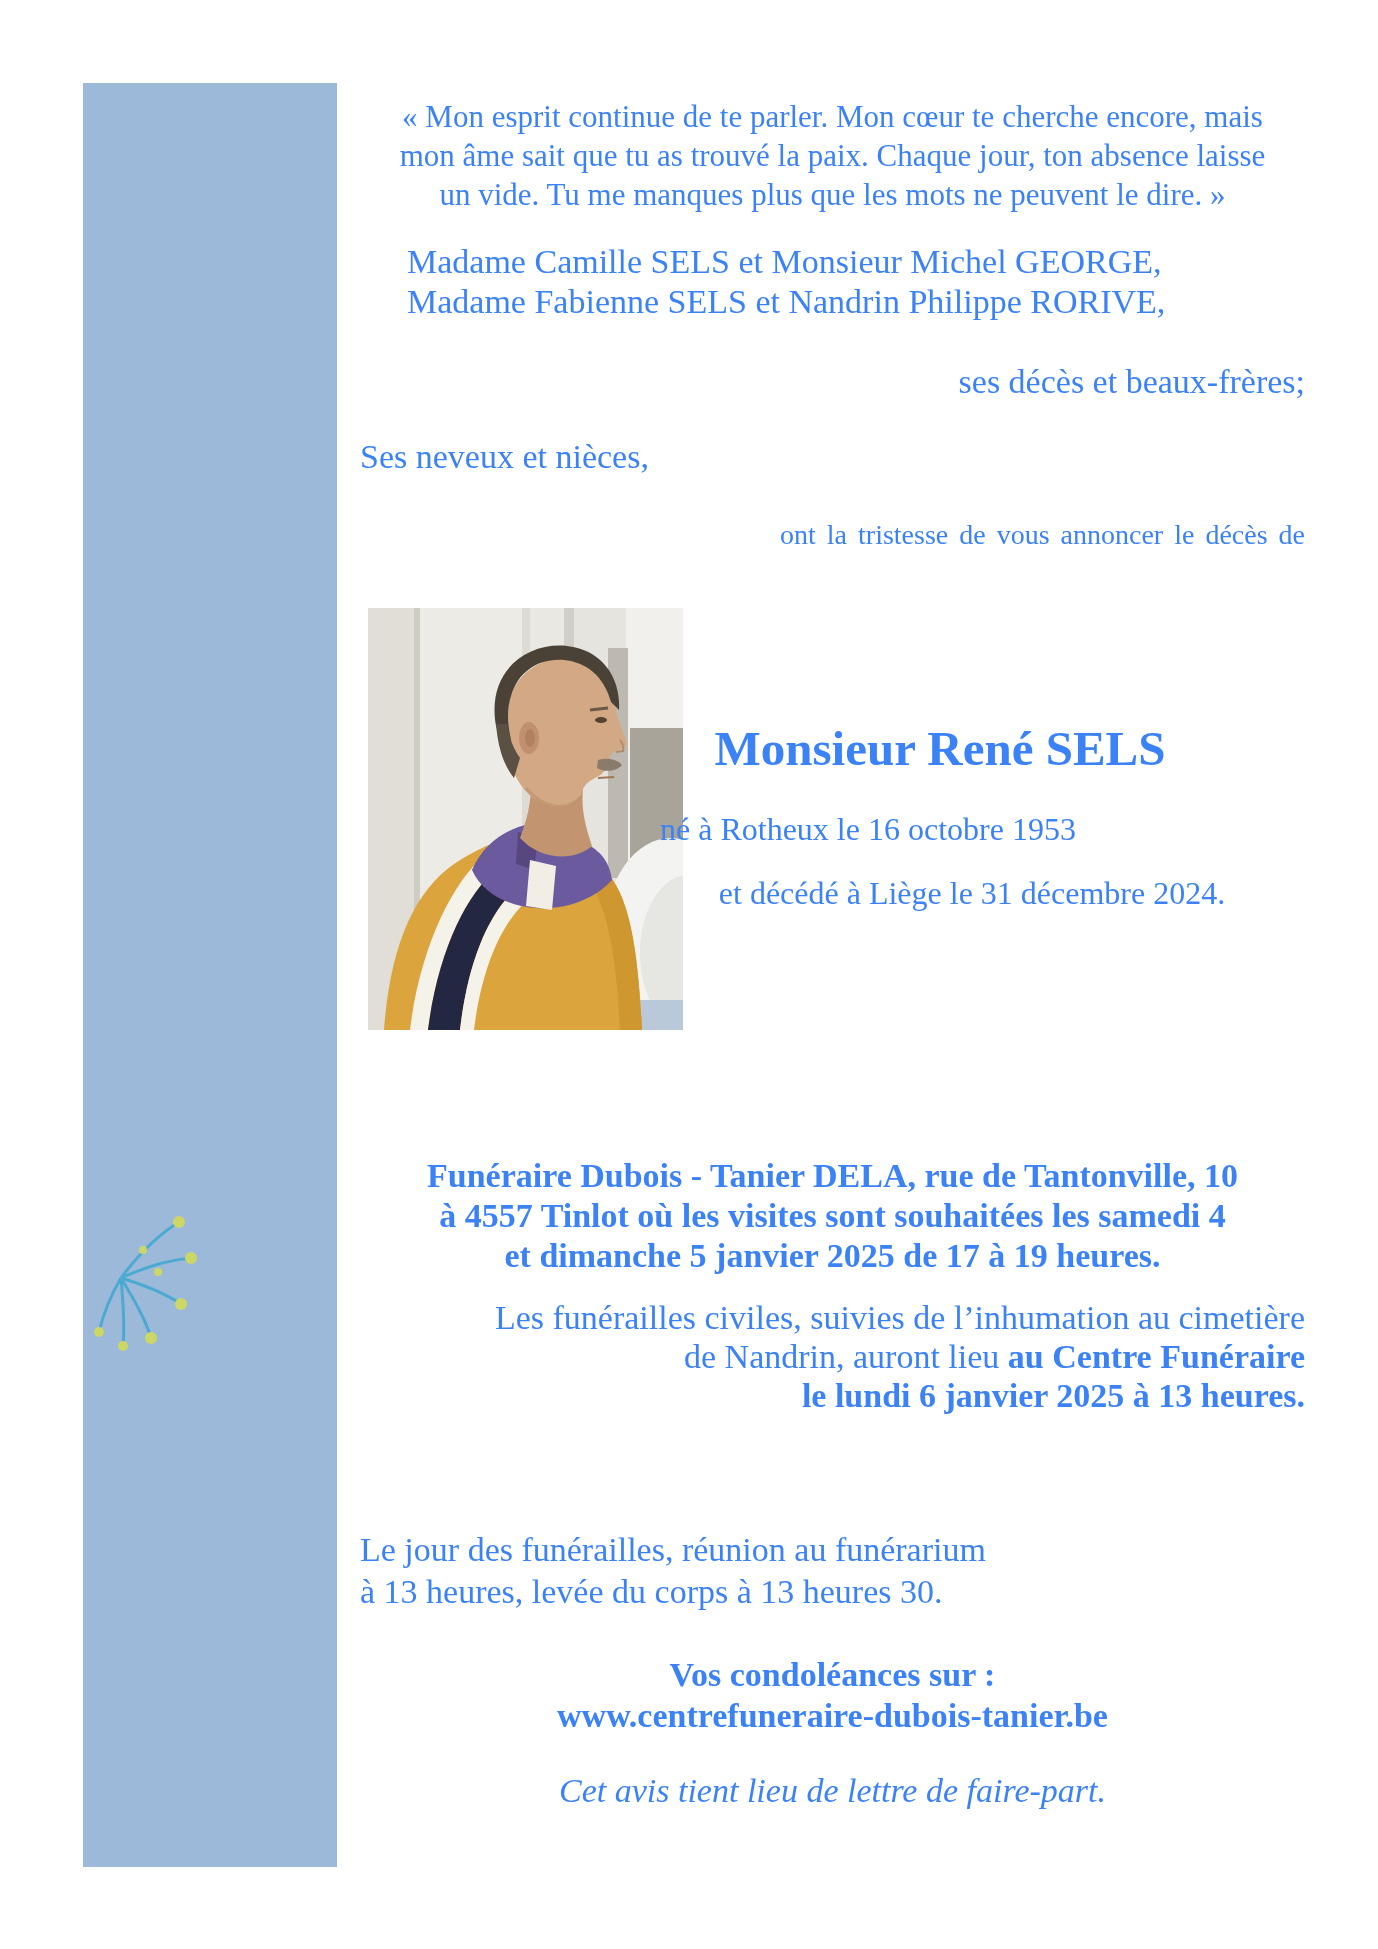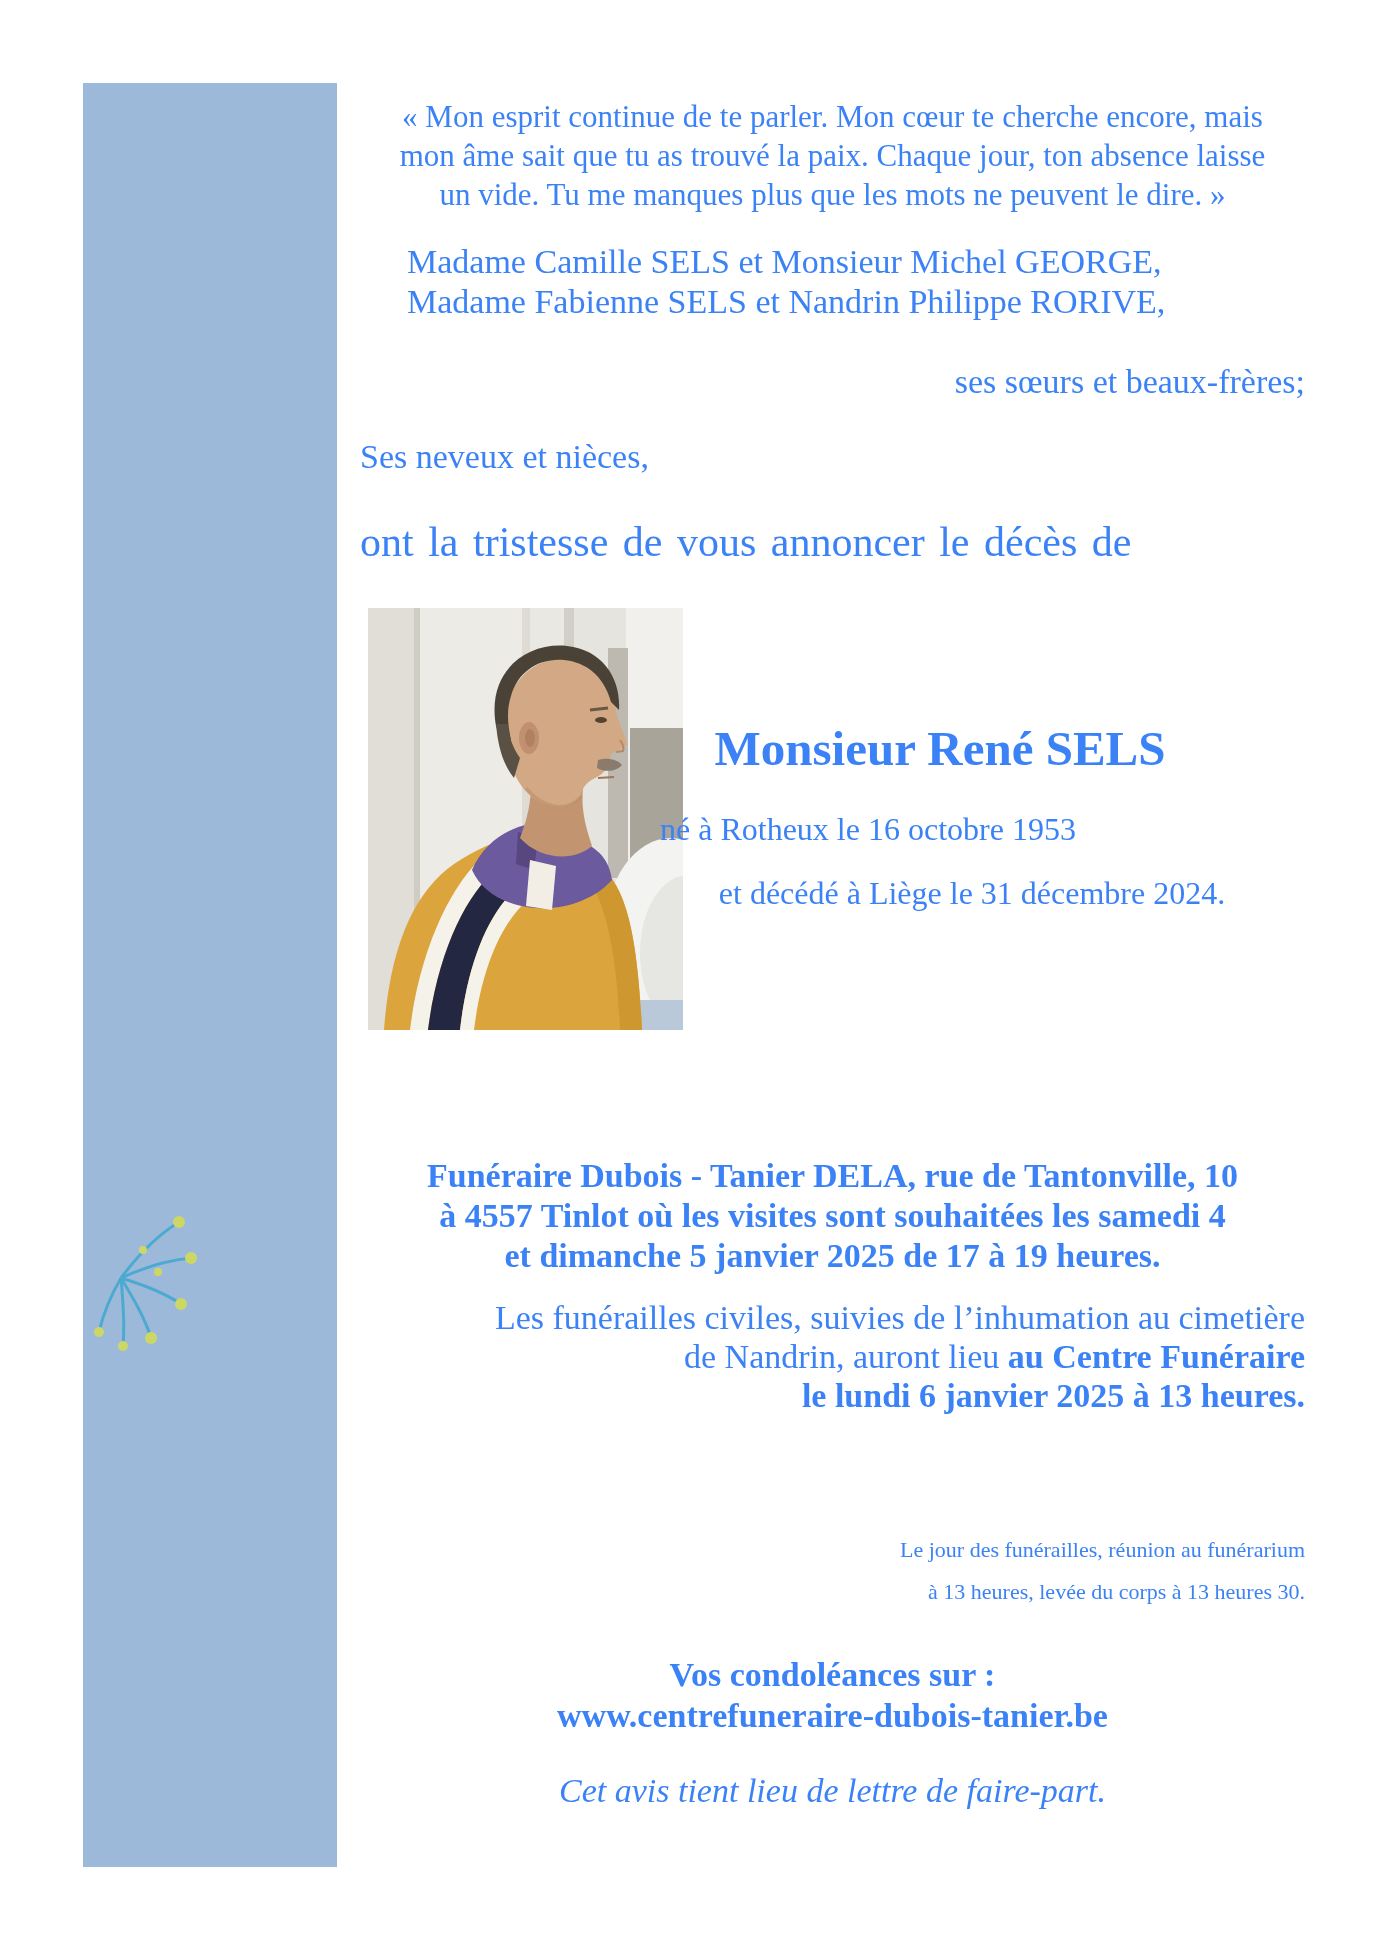--- a/index.html
+++ b/index.html
@@ -48,28 +48,28 @@
   
   .photo{left:368px;top:608px;width:315px;height:422px;overflow:hidden;}
   .photo svg{display:block;width:100%;height:100%;}
 
   
   .t{line-height:1.18;white-space:nowrap;}
   .quote{left:360px;top:97px;width:945px;text-align:center;font-size:31px;line-height:39px;}
   .names{left:363px;top:242px;width:945px;text-align:left;font-size:34px;line-height:40px;margin-left:44px;}
   .relation{left:360px;top:362px;width:945px;text-align:right;font-size:34px;}
   .nephews{left:360px;top:437px;width:945px;text-align:left;font-size:34px;}
-  .announce{left:360px;top:518px;width:945px;text-align:left;font-size:42px;word-spacing:4px;}
+  .announce{left:360px;top:518px;width:945px;text-align:right;font-size:28px;word-spacing:4px;}
   .deceased-title{left:660px;top:720px;width:560px;text-align:center;font-size:49px;font-weight:bold;}
   .deceased-birth{left:660px;top:811px;width:560px;text-align:left;font-size:32px;}
   .deceased-death{left:692px;top:863px;width:560px;text-align:center;font-size:32px;margin-top:12px;}
   .visitation{left:360px;top:1156px;width:945px;text-align:center;font-size:34px;font-weight:bold;line-height:40px;}
   .funeral{left:360px;top:1298px;width:945px;text-align:right;font-size:34px;line-height:39px;}
   .funeral .b{font-weight:bold;}
-  .gathering{left:360px;top:1529px;width:945px;text-align:right;font-size:22px;line-height:42px;}
+  .gathering{left:360px;top:1529px;width:945px;text-align:left;font-size:34px;line-height:42px;}
   .condolences{left:360px;top:1654px;width:945px;text-align:center;font-size:34px;font-weight:bold;line-height:41px;}
   .notice{left:360px;top:1771px;width:945px;text-align:center;font-size:34px;font-style:italic;}
 </style>
 </head>
 <body>
 
 <div class="page">
 
   <div class="abs flower-strip">
     <div class="paint"></div>
@@ -99,21 +99,21 @@
     <div>« Mon esprit continue de te parler. Mon cœur te cherche encore, mais</div>
     <div>mon âme sait que tu as trouvé la paix. Chaque jour, ton absence laisse</div>
     <div>un vide. Tu me manques plus que les mots ne peuvent le dire. »</div>
   </div>
 
   <div class="abs t names">
     <div>Madame Camille SELS et Monsieur Michel GEORGE,</div>
     <div>Madame Fabienne SELS et Nandrin Philippe RORIVE,</div>
   </div>
 
-  <div class="abs t relation">ses sœurs et beaux-frères;</div>
+  <div class="abs t relation">ses décès et beaux-frères;</div>
 
   <div class="abs t nephews">Ses neveux et nièces,</div>
 
   <div class="abs t announce">ont la tristesse de vous annoncer le décès de</div>
 
   <div class="abs photo">
     <svg viewBox="0 0 315 422" preserveAspectRatio="none">
 
       <rect width="315" height="422" fill="#eae8e3"></rect>
       <rect x="0" width="46" height="422" fill="#e1ded7"></rect>

